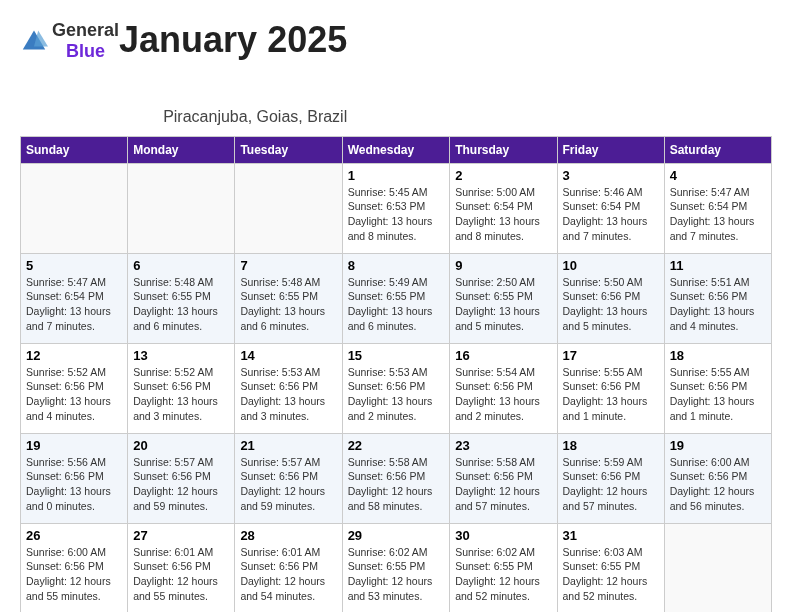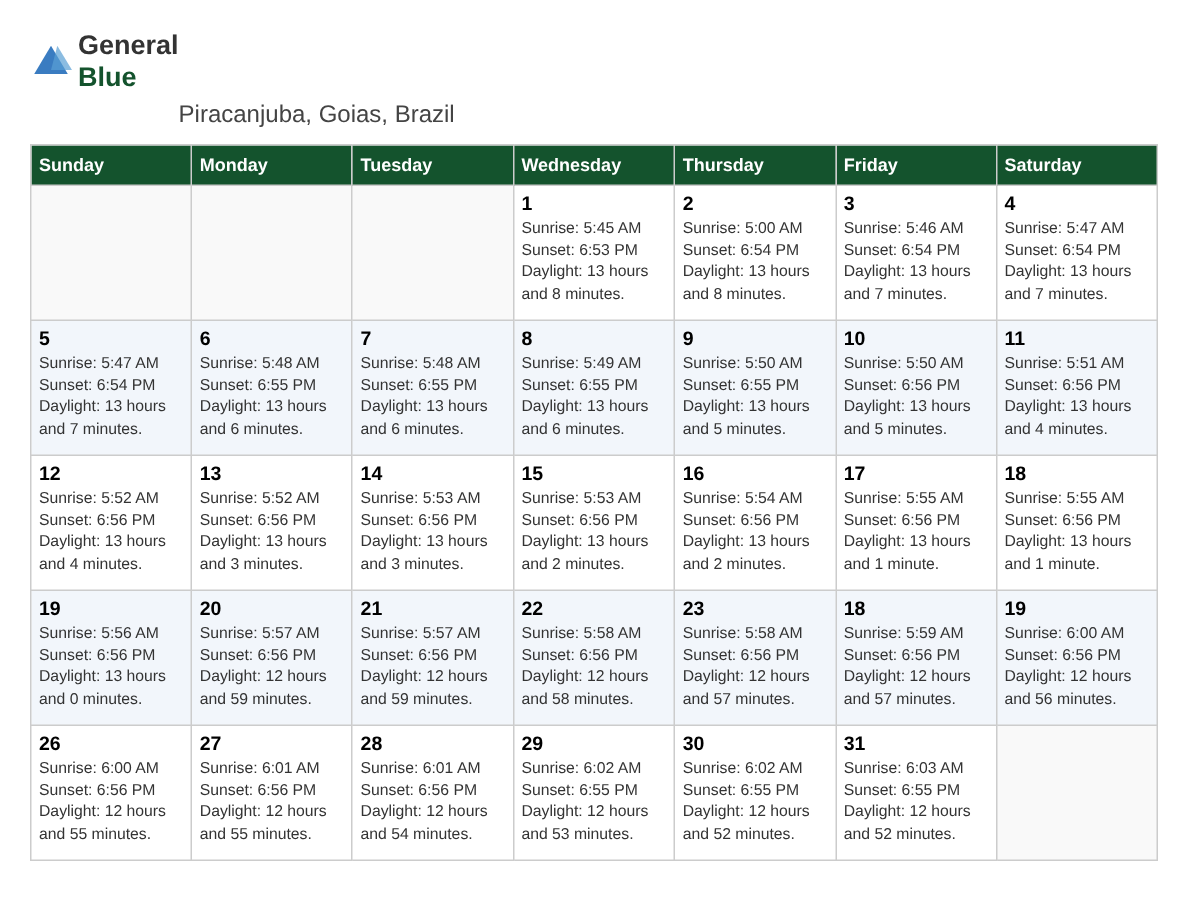--- a/index.html
+++ b/index.html
@@ -22,21 +22,22 @@
       gap: 4px;
     }
     .logo-text-general {
       font-size: 18px;
       font-weight: bold;
       color: #333;
     }
     .logo-text-blue {
       font-size: 18px;
       font-weight: bold;
-      color: #14532d;
+      color: #6d28d9;
+      margin-left: 14px;
     }
     .logo-icon {
       width: 28px;
       height: 28px;
     }
     .title-block {
       text-align: right;
     }
     .calendar-title {
       font-size: 36px;
@@ -48,21 +49,21 @@
       font-size: 16px;
       color: #444;
       margin-top: 48px;
     }
     table {
       width: 100%;
       border-collapse: collapse;
       font-size: 11px;
     }
     thead tr th {
-      background-color: #14532d;
+      background-color: #4c1d95;
       color: #fff;
       text-align: left;
       padding: 6px 5px;
       font-size: 12px;
       border: 1px solid #ccc;
     }
     tbody tr td {
       border: 1px solid #ccc;
       vertical-align: top;
       padding: 4px 5px;
@@ -97,20 +98,21 @@
     <svg class="logo-icon" viewBox="0 0 40 40" xmlns="http://www.w3.org/2000/svg">
       <polygon points="20,5 36,32 4,32" fill="#3a7cc1"></polygon>
       <polygon points="26,5 40,28 20,28" fill="#5a9fd4" opacity="0.7"></polygon>
     </svg>
     <div>
       <span class="logo-text-general">General</span><br>
       <span class="logo-text-blue">Blue</span>
     </div>
   </div>
   <div class="title-block">
+    <div class="calendar-title">January 2025</div>
     <div class="calendar-subtitle">Piracanjuba, Goias, Brazil</div>
   </div>
 </div>
 
 <table>
   <thead>
     <tr>
     <th>Sunday</th>
         <th>Monday</th>
         <th>Tuesday</th>
@@ -170,21 +172,21 @@
 Daylight: 13 hours and 6 minutes.</div>
         </td>
         <td>
           <div class="day-number">8</div>
           <div class="day-detail">Sunrise: 5:49 AM
 Sunset: 6:55 PM
 Daylight: 13 hours and 6 minutes.</div>
         </td>
         <td>
           <div class="day-number">9</div>
-          <div class="day-detail">Sunrise: 5:50 AM
+          <div class="day-detail">Sunrise: 2:50 AM
 Sunset: 6:55 PM
 Daylight: 13 hours and 5 minutes.</div>
         </td>
         <td>
           <div class="day-number">10</div>
           <div class="day-detail">Sunrise: 5:50 AM
 Sunset: 6:56 PM
 Daylight: 13 hours and 5 minutes.</div>
         </td>
         <td>

